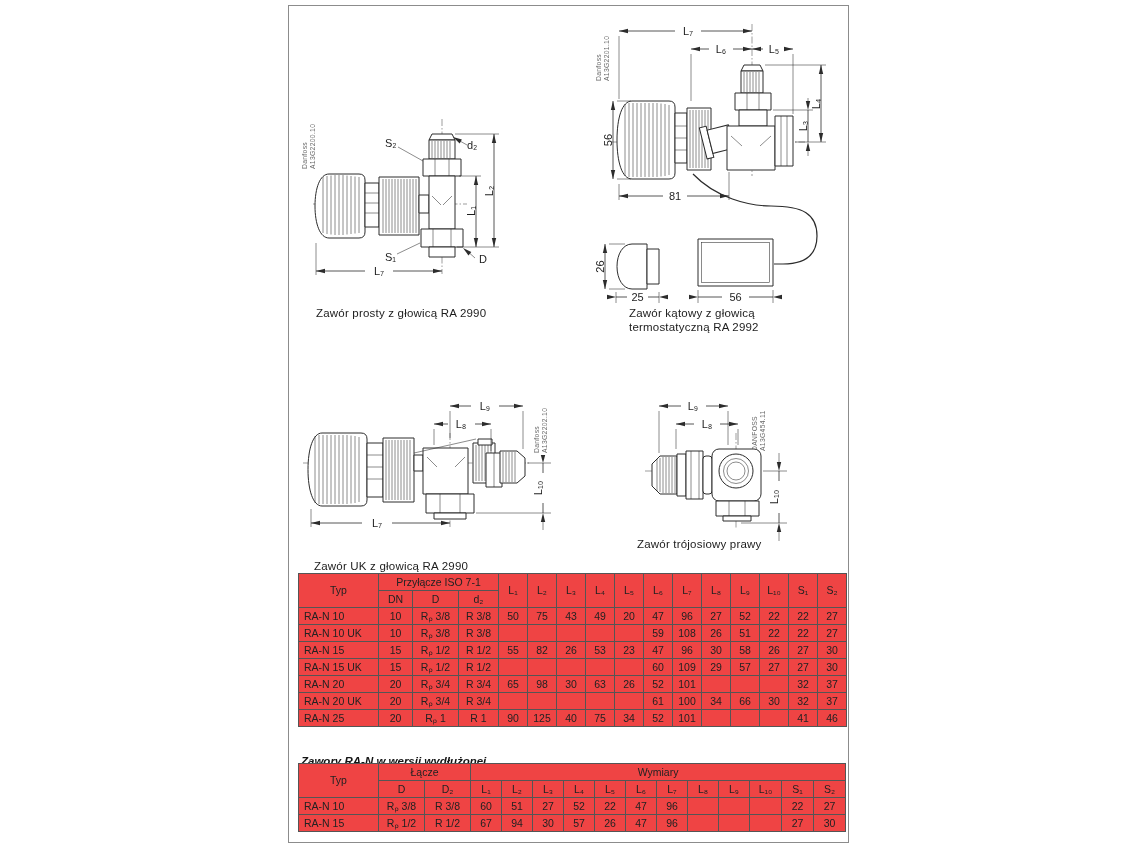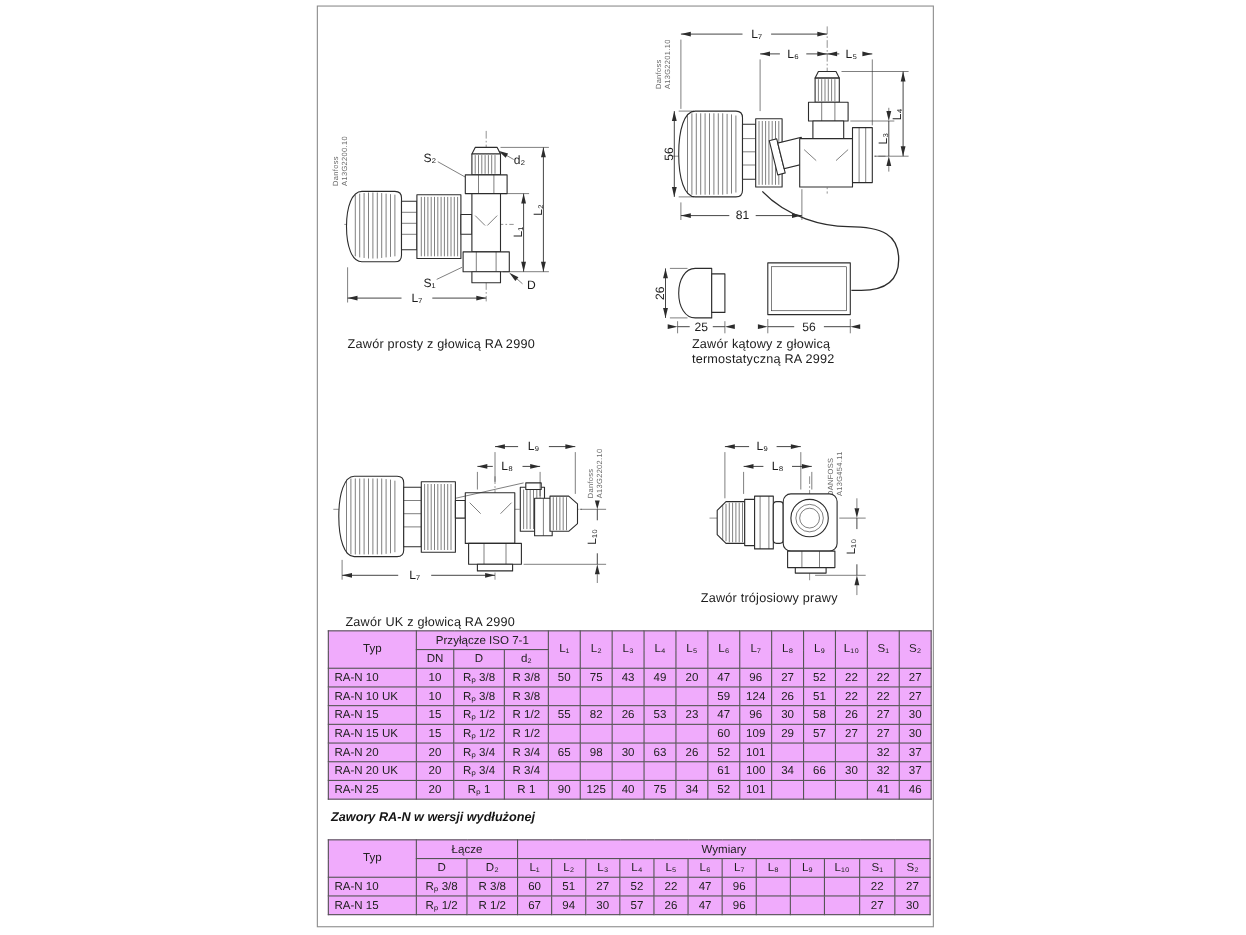--- a/index.html
+++ b/index.html
@@ -1,21 +1,21 @@
 <!DOCTYPE html>
 <html><head>
 <meta charset="utf-8">
 <style>
   html,body{margin:0;padding:0;background:#ffffff;}
   body{width:1133px;height:850px;position:relative;font-family:"Liberation Sans",sans-serif;color:#222;}
   .page{position:absolute;left:288px;top:5px;width:559px;height:836px;border:1px solid #8c8c8c;background:#fff;}
   .diag{position:absolute;overflow:visible;}
   .caption{position:absolute;font-size:11.5px;line-height:14px;color:#1c1c1c;letter-spacing:.2px;white-space:nowrap;}
   .tbl-title{position:absolute;font-size:11.5px;font-style:italic;font-weight:700;color:#141414;white-space:nowrap;}
-  table.tbl{position:absolute;border-collapse:collapse;table-layout:fixed;background:#f0abfc;border:1.5px solid #3c3c3c;}
+  table.tbl{position:absolute;border-collapse:collapse;table-layout:fixed;background:#ef4444;border:1.5px solid #3c3c3c;}
   table.tbl th,table.tbl td{border:1px solid #555;font-weight:400;font-size:10.5px;color:#222;text-align:center;padding:1px 2px;height:14px;line-height:1.2;overflow:hidden;white-space:nowrap;}
   table.tbl .typ{text-align:left;padding-left:5px;}
   
   .oln{fill:#fff;stroke:#2c2c2c;stroke-width:1;stroke-linejoin:round;}
   .thin{fill:none;stroke:#2c2c2c;stroke-width:.55;}
   .dim{fill:none;stroke:#2c2c2c;stroke-width:.8;}
   .cl{fill:none;stroke:#5a5a5a;stroke-width:.6;stroke-dasharray:7 2 1.5 2;}
   .arr{fill:#2c2c2c;stroke:none;}
   text.dl{font-family:"Liberation Sans",sans-serif;font-size:11px;fill:#1d1d1d;}
   text.code{font-family:"Liberation Sans",sans-serif;font-size:6.8px;fill:#6a6a6a;letter-spacing:.3px;}
@@ -390,21 +390,21 @@
           <td class="typ">RA-N 10 UK</td>
           <td>10</td>
           <td>Rₚ 3/8</td>
           <td>R 3/8</td>
           <td></td>
           <td></td>
           <td></td>
           <td></td>
           <td></td>
           <td>59</td>
-          <td>124</td>
+          <td>108</td>
           <td>26</td>
           <td>51</td>
           <td>22</td>
           <td>22</td>
           <td>27</td>
         </tr>
         <tr>
           <td class="typ">RA-N 15</td>
           <td>15</td>
           <td>Rₚ 1/2</td>
@@ -490,21 +490,21 @@
           <td>101</td>
           <td></td>
           <td></td>
           <td></td>
           <td>41</td>
           <td>46</td>
         </tr>
       </tbody>
   </table>
 
-  <div class="tbl-title" style="left:12px;top:731px;text-align:center;">Zawory RA-N w wersji wydłużonej</div>
+  <div class="tbl-title" style="left:12px;top:749px;text-align:center;">Zawory RA-N w wersji wydłużonej</div>
   <table class="tbl" style="left:9px;top:757px;width:548px;">
     <colgroup>
       <col style="width:80px">
         <col style="width:46px">
         <col style="width:46px">
       <col style="width:31px">
         <col style="width:31px">
         <col style="width:31px">
         <col style="width:31px">
       <col style="width:31px">

